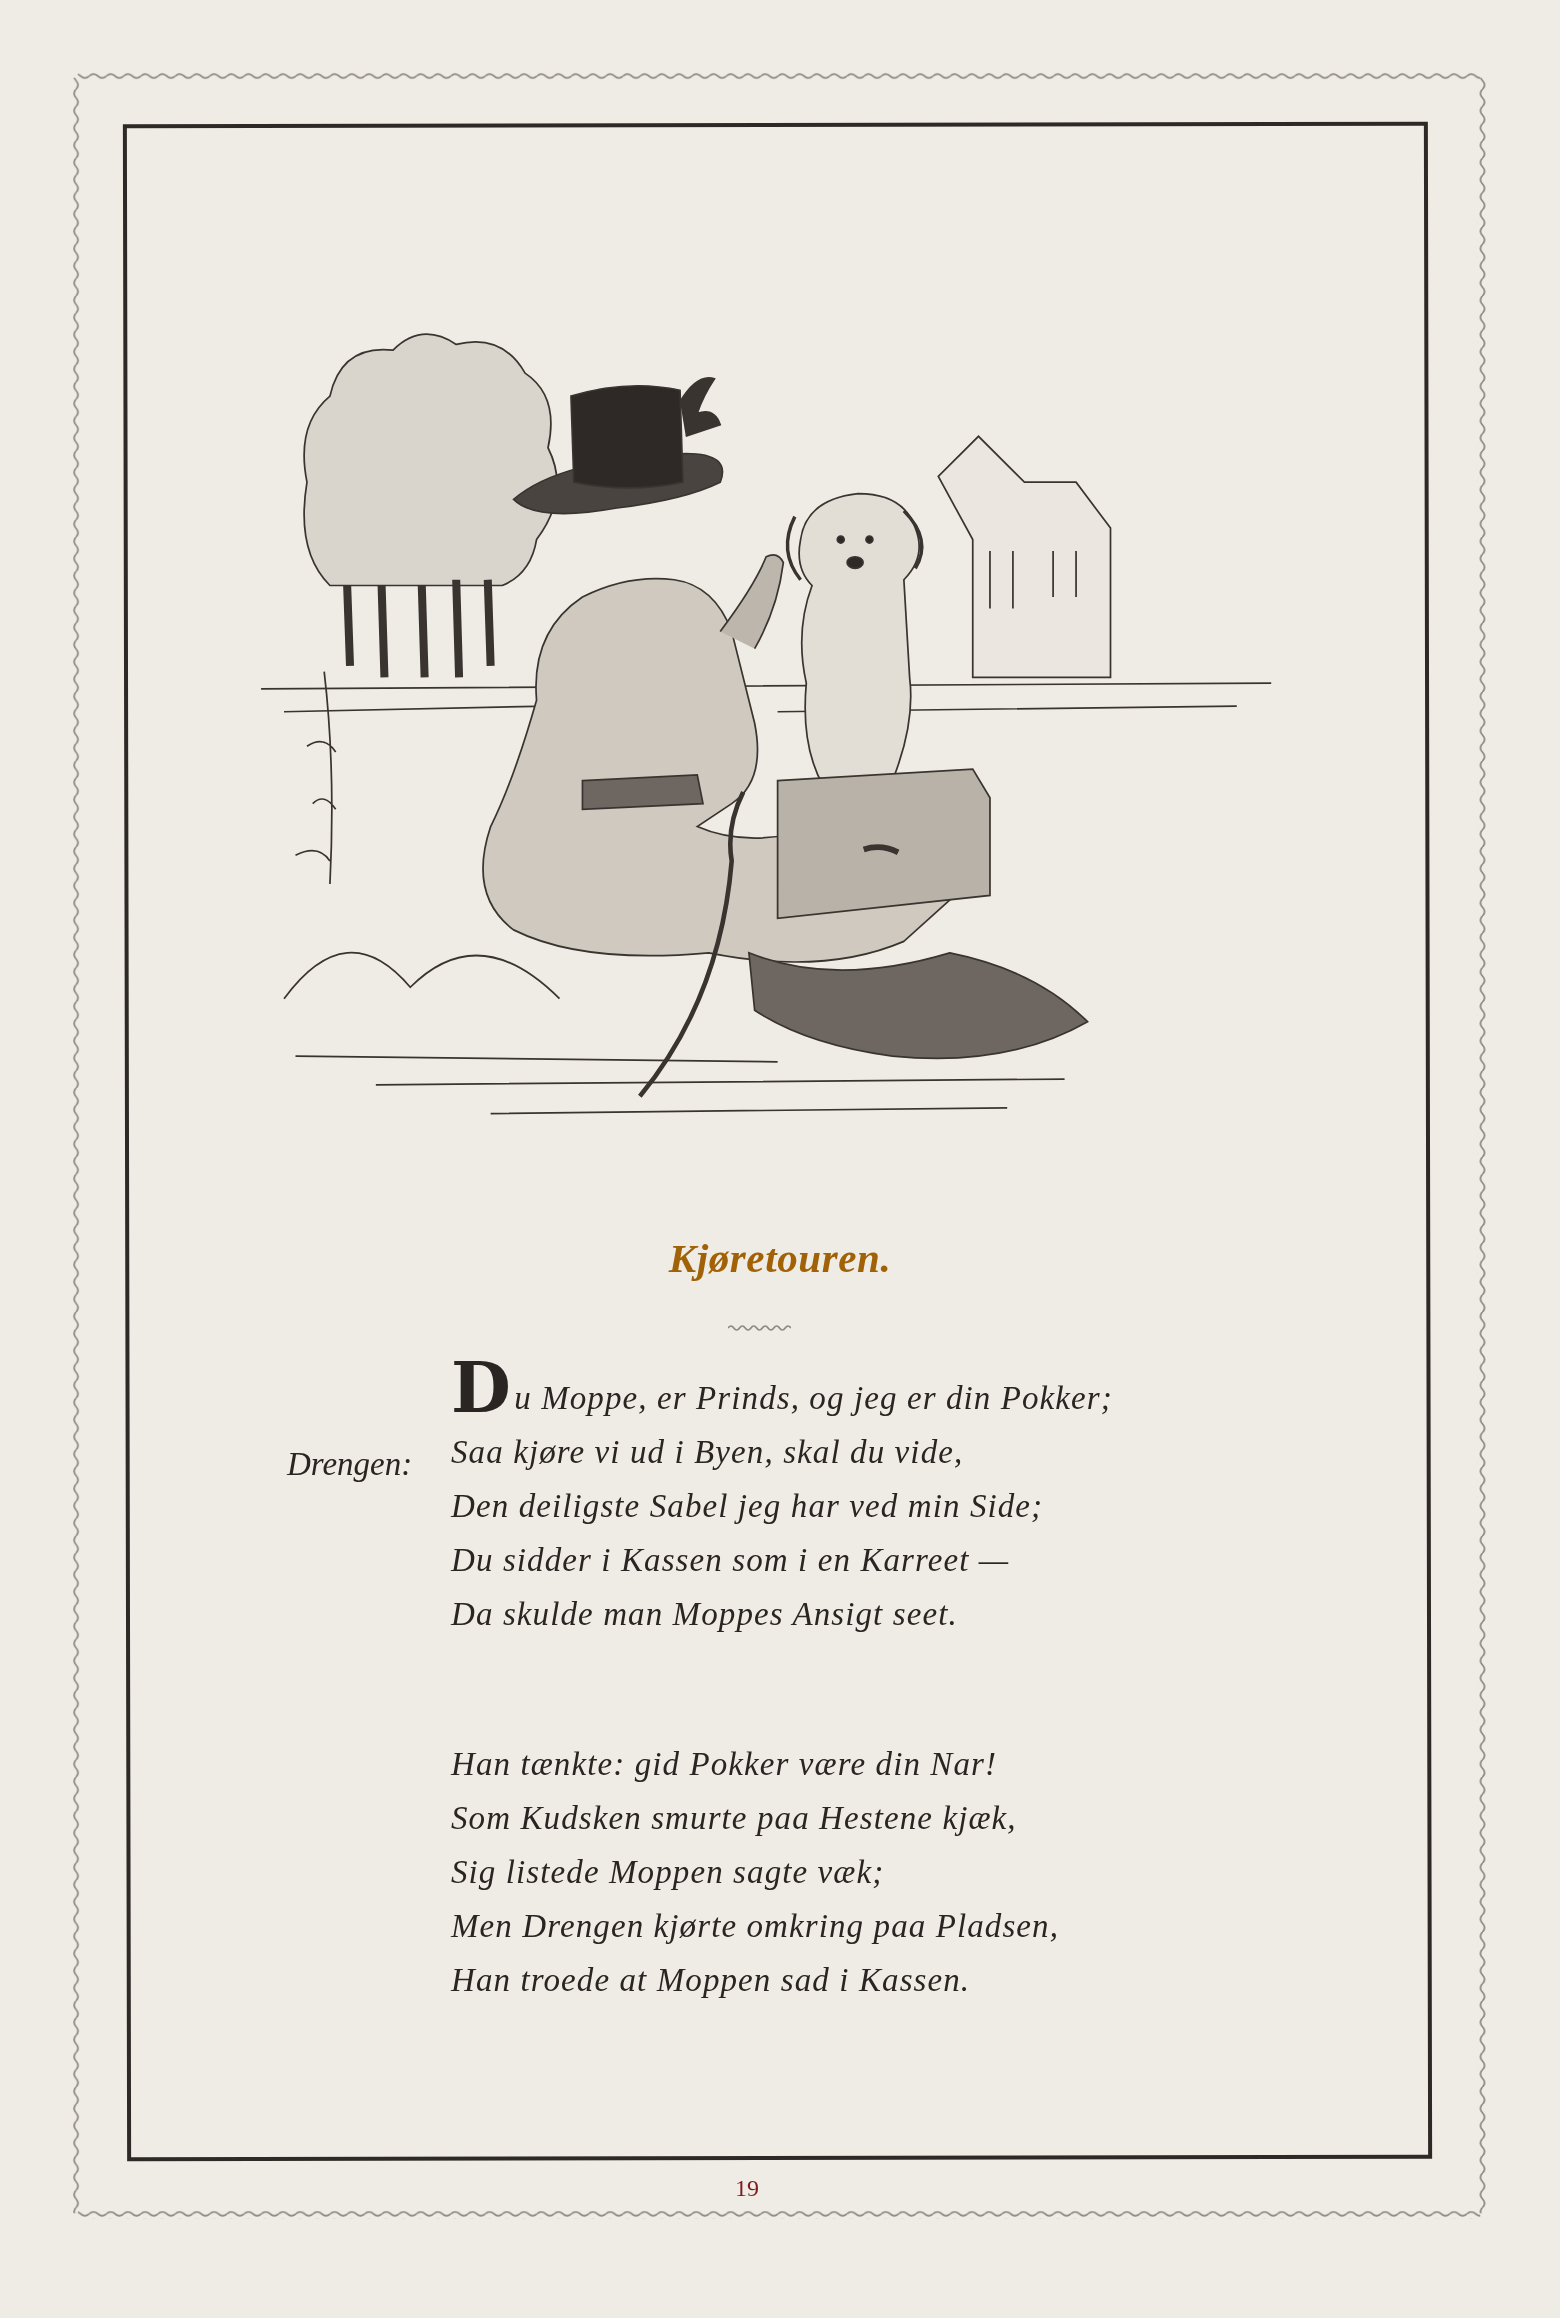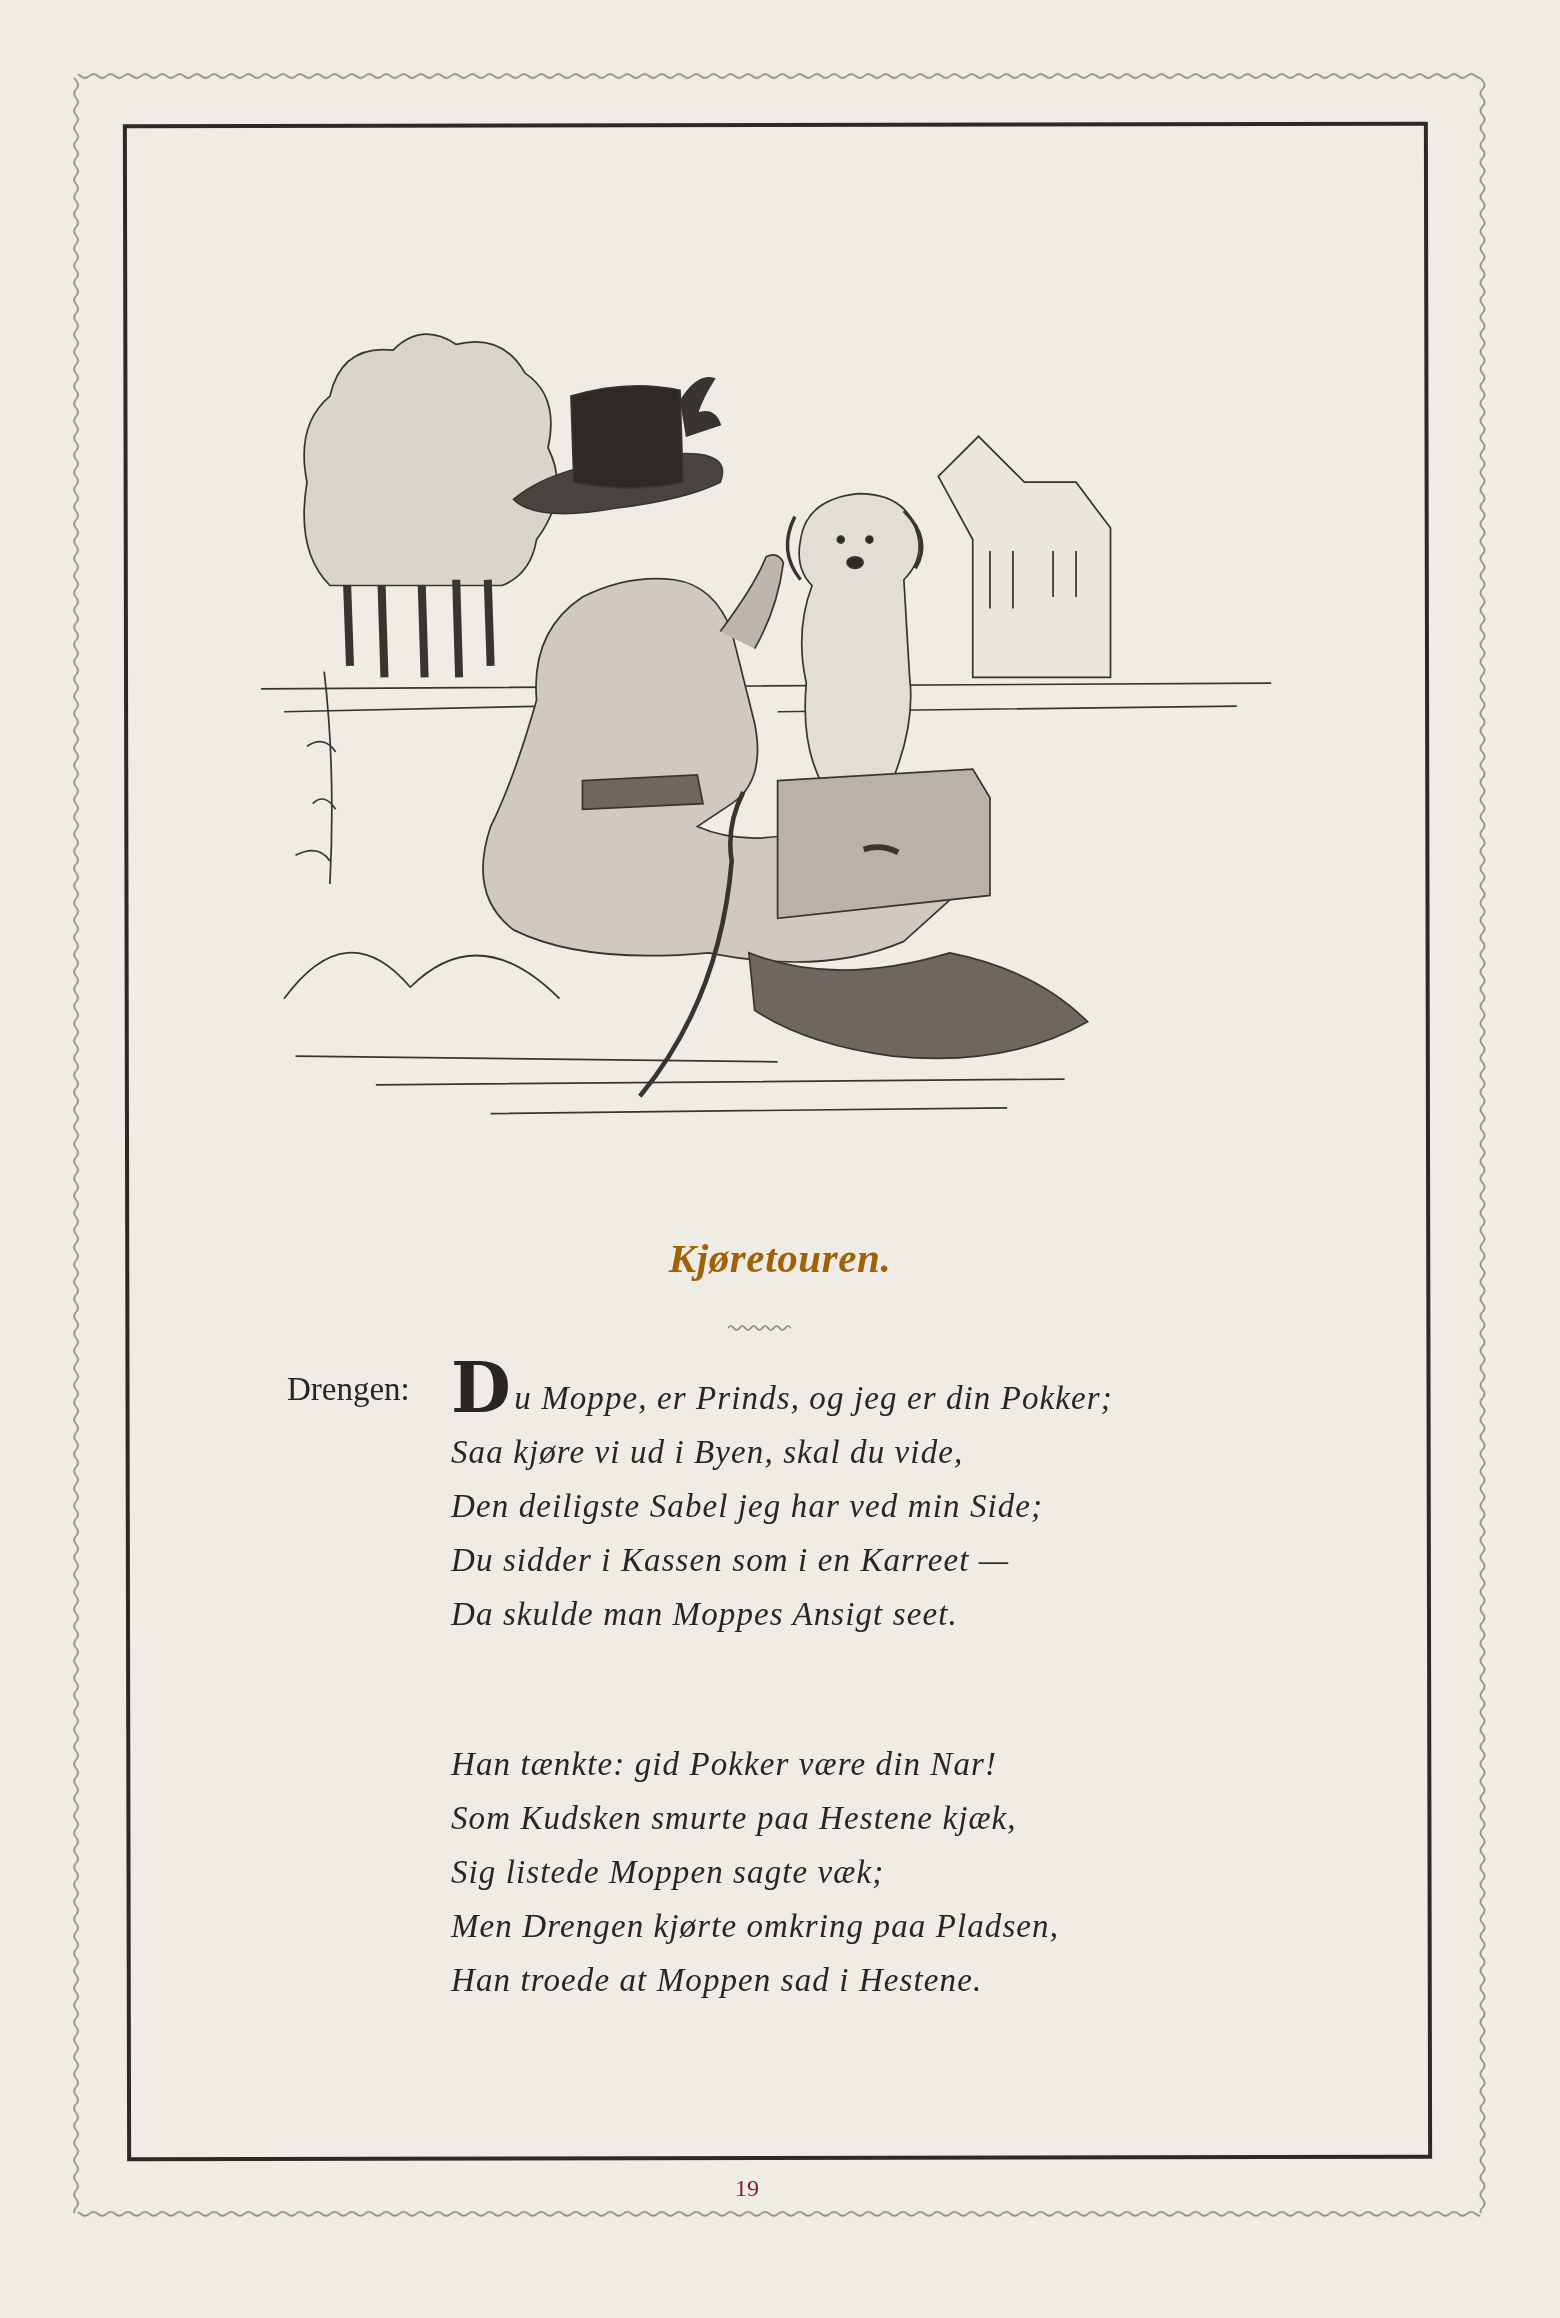--- a/index.html
+++ b/index.html
@@ -22,21 +22,21 @@
     .illustration {
       position: absolute; left: 261px; top: 310px; width: 1016px; height: 815px;
     }
     .title {
       position: absolute; left: 0; width: 1560px; top: 1234px; text-align: center;
       font-size: 41px; font-style: italic; font-weight: bold; letter-spacing: 0.6px;
       color: #a16207;
     }
     .title-ornament { position: absolute; left: 728px; top: 1324px; }
     .speaker {
-      position: absolute; left: 287px; top: 1371px; font-size: 33px; 
+      position: absolute; left: 287px; top: 1446px; font-size: 33px; font-style: italic;
     }
     .stanza { position: absolute; left: 451px; }
     .stanza-1 { top: 1371px; }
     .stanza-2 { top: 1737px; }
     .line {
       font-size: 33px; font-style: italic; height: 54px; line-height: 54px; white-space: nowrap;
       letter-spacing: 1.1px;
     }
     .dropcap {
       display: inline-block; font-size: 69px; font-weight: bold; font-style: normal;
@@ -125,17 +125,17 @@
   <div class="line">Den deiligste Sabel jeg har ved min Side;</div>
   <div class="line">Du sidder i Kassen som i en Karreet —</div>
   <div class="line">Da skulde man Moppes Ansigt seet.</div>
 </div>
 
 <div class="stanza stanza-2">
   <div class="line">Han tænkte: gid Pokker være din Nar!</div>
   <div class="line">Som Kudsken smurte paa Hestene kjæk,</div>
   <div class="line">Sig listede Moppen sagte væk;</div>
   <div class="line">Men Drengen kjørte omkring paa Pladsen,</div>
-  <div class="line">Han troede at Moppen sad i Hestene.</div>
+  <div class="line">Han troede at Moppen sad i Kassen.</div>
 </div>
 
 <div class="page-number">19</div>
 
 
 </body></html>

